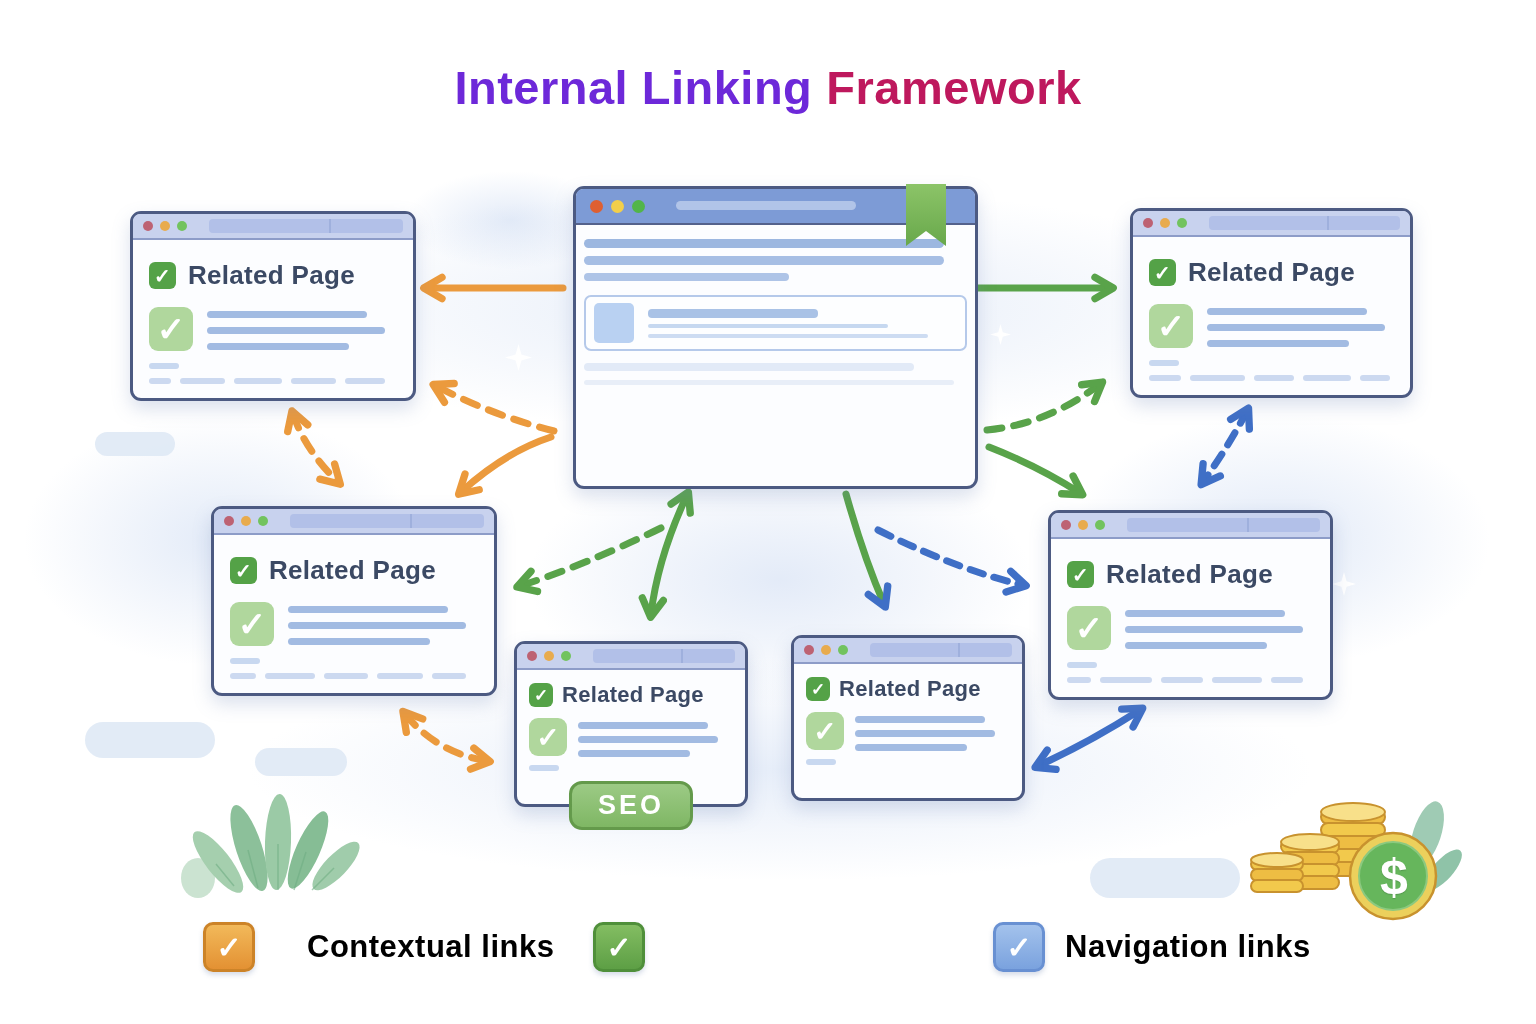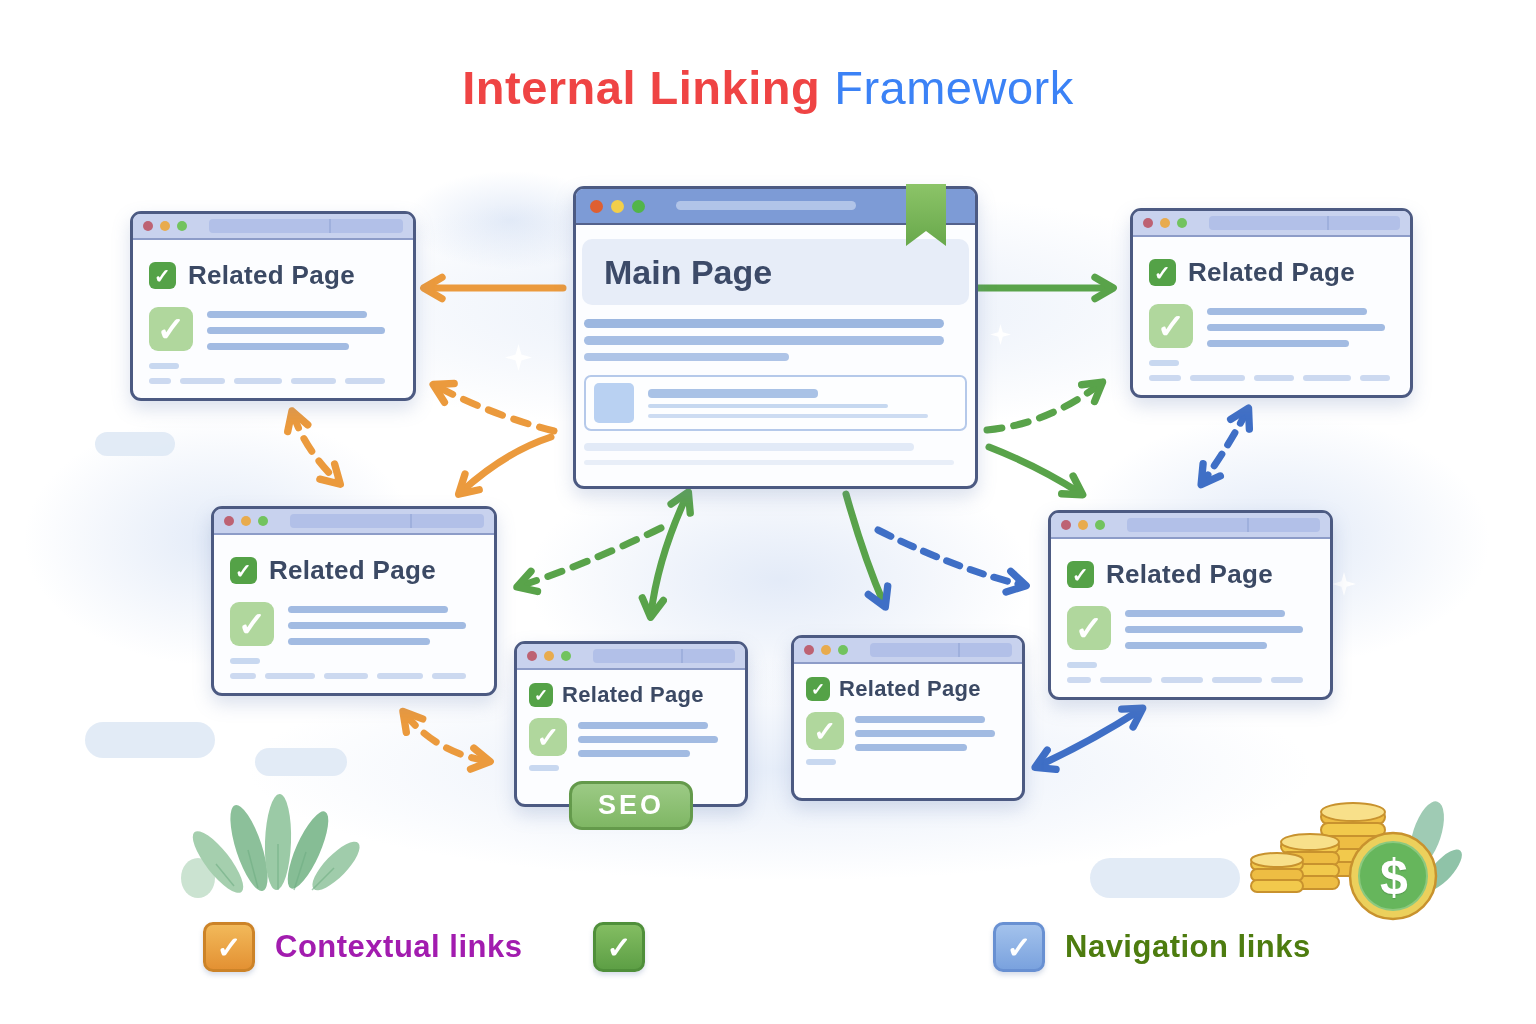--- a/index.html
+++ b/index.html
@@ -14,22 +14,22 @@
   .b4{left:980px;top:360px;width:600px;height:360px;background:radial-gradient(closest-side,rgba(185,205,238,.42),rgba(185,205,238,0) 70%);}
   .b5{left:60px;top:620px;width:1440px;height:300px;background:radial-gradient(closest-side,rgba(193,211,240,.40),rgba(193,211,240,0) 74%);}
   .b6{left:360px;top:150px;width:300px;height:140px;background:radial-gradient(closest-side,rgba(176,198,234,.35),rgba(176,198,234,0) 70%);}
   .cloud{position:absolute;background:#dde7f5;border-radius:999px;opacity:.85;}
 
   .sparkle{position:absolute;background:#ffffff;opacity:.95;
     clip-path:polygon(50% 0,61% 39%,100% 50%,61% 61%,50% 100%,39% 61%,0 50%,39% 39%);}
 
   
   .title{position:absolute;left:0;right:0;top:60px;text-align:center;font-size:47px;letter-spacing:.5px;}
-  .t-bold{color:#ef4444;font-weight:700;margin-top:10px;}
-  .t-light{color:#3b82f6;font-weight:400;margin-left:14px;}
+  .t-bold{color:#6d28d9;font-weight:700;margin-top:10px;}
+  .t-light{color:#be185d;font-weight:700;margin-left:14px;}
 
   
   .win{position:absolute;background:#fcfdff;border:3px solid #4c5a82;border-radius:11px;
        box-shadow:0 8px 18px rgba(110,135,185,.25);}
   .titlebar{position:relative;height:24px;background:#c8d2ee;border-bottom:2px solid #8d9cc8;
             border-radius:7px 7px 0 0;display:flex;align-items:center;padding-left:10px;gap:7px;}
   .dot{width:10px;height:10px;border-radius:50%;display:inline-block;}
   .dot.r{background:#bd6273;}  .dot.y{background:#e8ab4e;}  .dot.g{background:#72c35e;}
   .urlbar{position:absolute;left:76px;right:10px;top:5px;height:14px;background:#b2c0e8;border-radius:4px;}
   .urlbar:after{content:"";position:absolute;left:62%;top:0;width:2px;height:100%;background:#9fb0dd;}
@@ -105,23 +105,23 @@
   .badge.tool{background:linear-gradient(#7195d8,#5078c4);border:3px solid #3c64ad;font-size:25px;}
 
   
   .legend-item{position:absolute;top:922px;display:flex;align-items:center;gap:20px;}
   .lbox{width:46px;height:44px;border-radius:10px;display:flex;align-items:center;justify-content:center;
         color:#fff;font-size:30px;font-weight:700;box-shadow:0 3px 5px rgba(120,140,180,.3);}
   .lbox.orange{background:linear-gradient(#f2b95a,#e39133);border:3px solid #cc8328;}
   .lbox.green{background:linear-gradient(#83bd62,#5d9f45);border:3px solid #4f8f3a;}
   .lbox.blue{background:linear-gradient(#a3c2ec,#7aa2de);border:3px solid #6890d2;}
   .llabel{font-size:31px;font-weight:600;letter-spacing:.5px;}
-  .llabel.orange{color:#a21caf;}
+  .llabel.orange{color:#000000;margin-left:32px;}
   .llabel.green{color:#69ad50;}
-  .llabel.blue{color:#4d7c0f;}
+  .llabel.blue{color:#000000;}
 
   .arrows,.deco-svg{position:absolute;left:0;top:0;pointer-events:none;}
   .dollar{position:absolute;left:1363px;top:847px;width:62px;height:60px;text-align:center;
           line-height:60px;font-size:50px;font-weight:700;color:#ffffff;
           text-shadow:0 1px 1px rgba(60,110,60,.4);}
 </style>
 </head>
 <body>
 
 <div class="canvas">
@@ -184,23 +184,20 @@
   <div class="sparkle" style="left:990px;top:324px;width:21px;height:21px;"></div>
   <div class="sparkle" style="left:1332px;top:572px;width:24px;height:24px;"></div>
   <div class="sparkle" style="left:872px;top:208px;width:14px;height:14px;opacity:.75;"></div>
 
   <div class="win main-win" style="left:573px;top:186px;">
     <div class="titlebar">
       <span class="dot r"></span>
       <span class="dot y"></span>
       <span class="dot g"></span>
       <span class="mainbar-hl"></span>
-    </div>
-    <div class="heading-panel">
-      <span>Main Page</span>
     </div>
     <div class="mainlines">
         <i></i>
         <i></i>
         <i></i>
       </div>
     <div class="card">
       <span class="thumb"></span>
       <span class="cardlines">
           <i></i>

